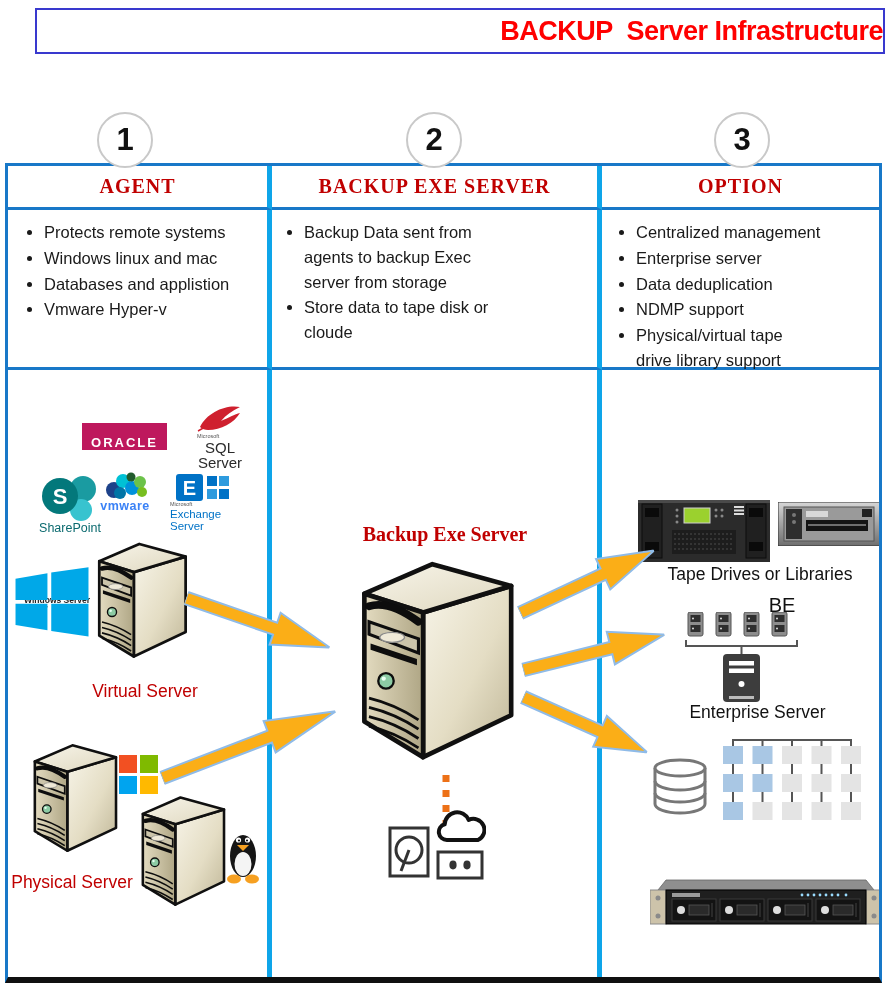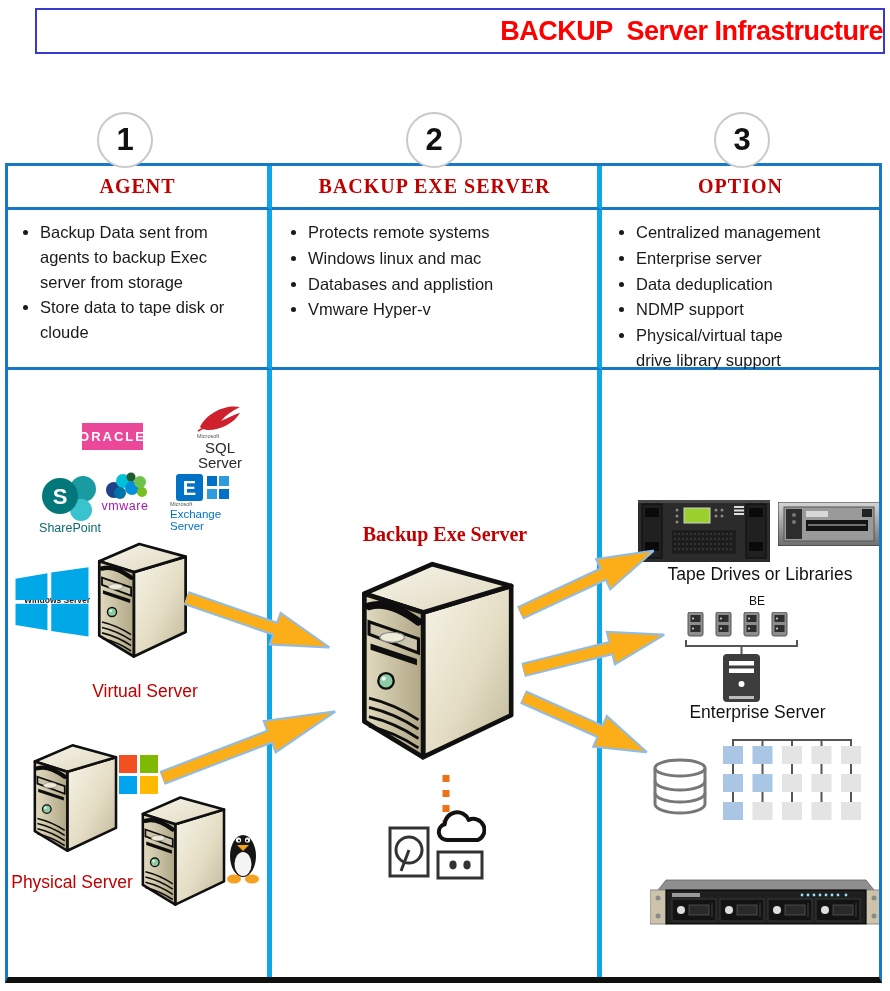--- a/index.html
+++ b/index.html
@@ -29,30 +29,30 @@
   .b2 ul{padding-left:32px;} .b2 li{max-width:185px;}
   .b3 ul{padding-left:34px;} .b3 li{max-width:187px;}
   
   .abs{position:absolute;}
   .lbl{position:absolute;text-align:center;font-size:17.5px;color:#111;}
   .red-lbl{position:absolute;text-align:center;font-size:17.5px;color:#C00000;}
   .serif-red{position:absolute;text-align:center;font-family:"Liberation Serif",serif;
              font-weight:bold;font-size:20px;color:#C00000;}
   .arrow{position:absolute;height:42px;transform-origin:0 50%;z-index:4;}
   
-  .oracle{position:absolute;left:82px;top:423px;width:61px;height:27px;background:#ec4899;
-          display:flex;align-items:center;justify-content:center;}
+  .oracle{position:absolute;left:82px;top:423px;width:85px;height:27px;background:#be185d;
+          display:flex;align-items:flex-end;justify-content:center;}
   .oracle span{color:#fff;font-weight:bold;font-size:13px;letter-spacing:2px;}
   
   .sql{position:absolute;left:190px;top:402px;width:60px;text-align:center;}
   .sql .tiny{font-size:5.5px;color:#555;line-height:1;text-align:left;margin-left:7px;}
   .sql .big{font-size:15px;color:#2b2b2b;line-height:1;}
   .sp-text{position:absolute;left:30px;top:521px;width:80px;text-align:center;font-size:12.5px;color:#0B6A6F;}
-  .vm-text{position:absolute;left:94px;top:499px;width:62px;text-align:center;font-weight:normal;
-           font-size:12.5px;color:#a21caf;letter-spacing:0.5px;}
+  .vm-text{position:absolute;left:94px;top:499px;width:62px;text-align:center;font-weight:bold;
+           font-size:12.5px;color:#3b82f6;letter-spacing:0.5px;}
   .ex-text{position:absolute;left:170px;top:502px;width:86px;}
   .ex-text .tiny{font-size:5.5px;color:#555;line-height:1;}
   .ex-text .big{font-size:11.5px;color:#0072C6;line-height:1.1;}
   .ws-text{position:absolute;left:24px;top:548px;width:90px;margin-top:48px;}
   .ws-text .l1{font-size:8.5px;font-weight:bold;color:#222;line-height:1;}
   .ws-text .l2{font-size:6.5px;color:#666;line-height:1.2;}
 </style>
 </head>
 <body>
 
@@ -116,32 +116,32 @@
     <div class="cell rb bb hcell">
         <span>AGENT</span>
       </div>
     <div class="cell rb bb hcell">
         <span>BACKUP EXE SERVER</span>
       </div>
     <div class="cell bb hcell">
         <span>OPTION</span>
       </div>
 
-    <div class="cell rb bb bullets b2">
-      <ul>
-        <li>Backup Data sent from agents to backup Exec server from storage</li>
-        <li>Store data to tape disk or cloude</li>
-      </ul>
-    </div>
     <div class="cell rb bb bullets b1">
       <ul>
         <li>Protects remote systems</li>
         <li>Windows linux and mac</li>
         <li>Databases and applistion</li>
         <li>Vmware Hyper-v</li>
+      </ul>
+    </div>
+    <div class="cell rb bb bullets b2">
+      <ul>
+        <li>Backup Data sent from agents to backup Exec server from storage</li>
+        <li>Store data to tape disk or cloude</li>
       </ul>
     </div>
     <div class="cell bb bullets b3">
       <ul>
         <li>Centralized management</li>
         <li>Enterprise server</li>
         <li>Data deduplication</li>
         <li>NDMP support</li>
         <li>Physical/virtual tape drive library support</li>
       </ul>
@@ -315,21 +315,21 @@
     <circle cx="16" cy="13" r="2" fill="#777"></circle>
       <circle cx="16" cy="20" r="2" fill="#777"></circle>
     <rect x="28" y="9" width="22" height="6" fill="#d8d8d8"></rect>
     <rect x="28" y="18" width="62" height="11" fill="#141414"></rect>
     <line x1="30" y1="23" x2="88" y2="23" stroke="#6e6e6e" stroke-width="2"></line>
     <rect x="84" y="7" width="10" height="8" fill="#222"></rect>
   </svg>
 
   <div class="lbl" style="left:655px;top:564px;width:210px">Tape Drives or Libraries</div>
 
-  <div class="lbl" style="left:727px;top:594px;width:60px;font-size:12px">BE</div>
+  <div class="lbl" style="left:752px;top:594px;width:60px;font-size:20px">BE</div>
   <svg class="abs" style="left:684px;top:612px" width="115" height="90" viewBox="0 0 115 90">
     <g>
       <g transform="translate(4,0)">
           <rect width="15" height="24" rx="2" fill="#8d8d8d" stroke="#555"></rect>
           <rect x="2.5" y="3" width="10" height="7" fill="#2e2e2e"></rect>
           <rect x="2.5" y="13" width="10" height="7" fill="#2e2e2e"></rect>
           <circle cx="5" cy="6.5" r="1" fill="#ddd"></circle>
           <circle cx="5" cy="16.5" r="1" fill="#ddd"></circle>
         </g>
       <g transform="translate(32,0)">

